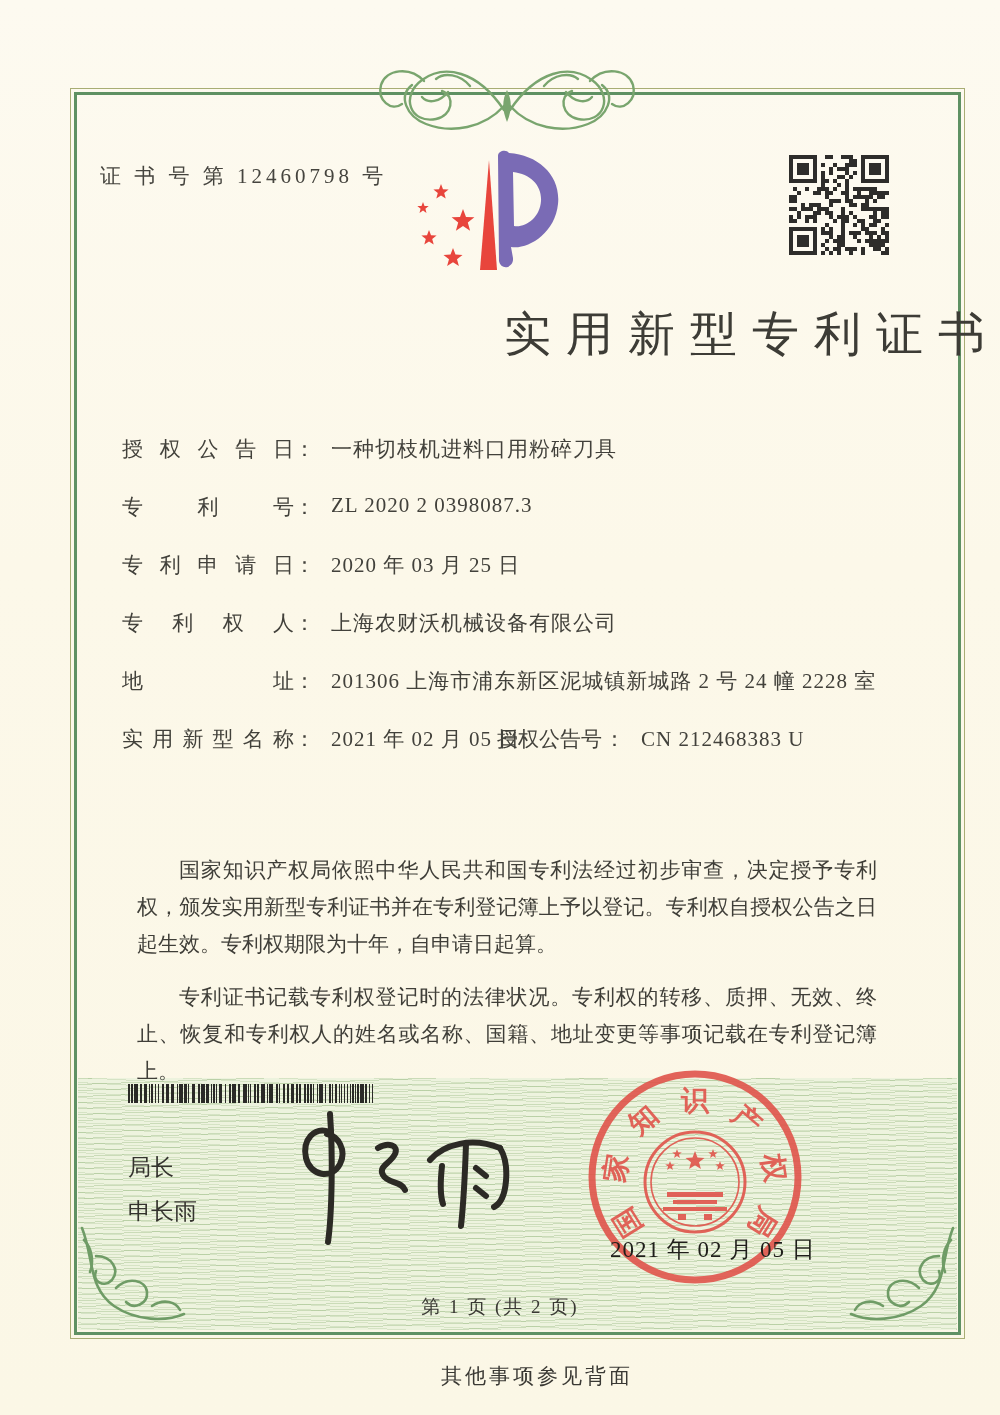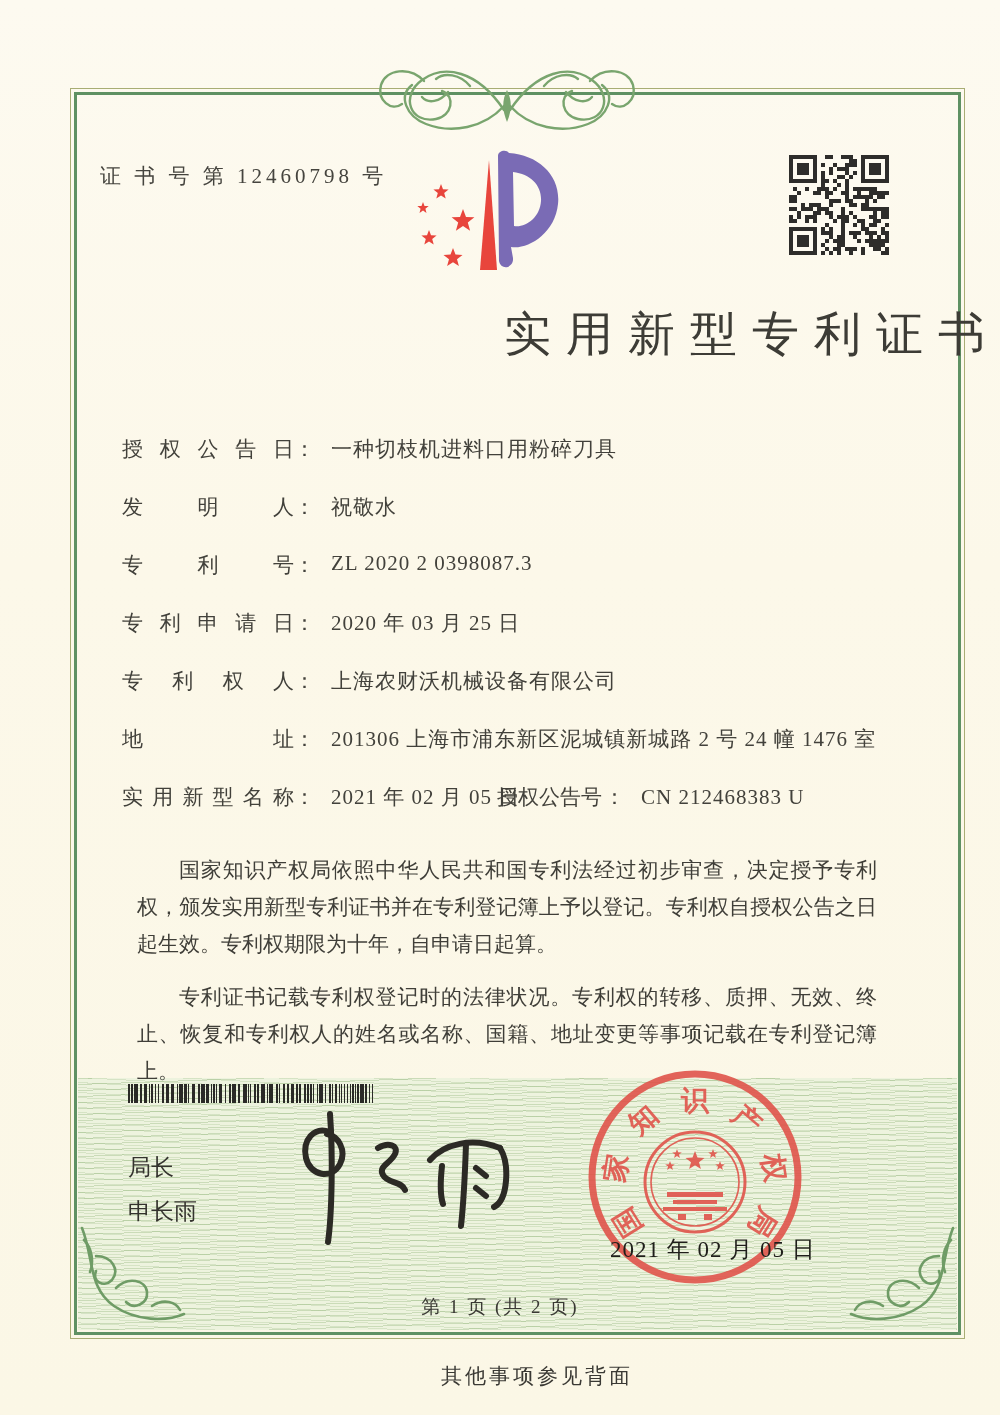--- a/index.html
+++ b/index.html
@@ -1174,33 +1174,30 @@
     <rect x="16" y="88" width="4" height="4" fill="#2e2d2b"></rect>
   </svg>
 
 <div class="title">实用新型专利证书</div>
 
 <div class="fields">
   <div class="frow">
     <span class="flabel">授权公告日</span><span class="fcolon">：</span><span class="fvalue">一种切枝机进料口用粉碎刀具</span>
   </div>
   <div class="frow">
-    <span class="flabel">发明人</span><span class="fcolon">：</span><span class="fvalue">祝敬水</span>
-  </div>
-  <div class="frow">
     <span class="flabel">专利号</span><span class="fcolon">：</span><span class="fvalue">ZL 2020 2 0398087.3</span>
   </div>
   <div class="frow">
     <span class="flabel">专利申请日</span><span class="fcolon">：</span><span class="fvalue">2020 年 03 月 25 日</span>
   </div>
   <div class="frow">
     <span class="flabel">专利权人</span><span class="fcolon">：</span><span class="fvalue">上海农财沃机械设备有限公司</span>
   </div>
   <div class="frow">
-    <span class="flabel">地址</span><span class="fcolon">：</span><span class="fvalue">201306 上海市浦东新区泥城镇新城路 2 号 24 幢 1476 室</span>
+    <span class="flabel">地址</span><span class="fcolon">：</span><span class="fvalue">201306 上海市浦东新区泥城镇新城路 2 号 24 幢 2228 室</span>
   </div>
   <div class="frow">
     <span class="flabel">实用新型名称</span><span class="fcolon">：</span><span class="fvalue">2021 年 02 月 05 日</span>
     <span class="grantcol">
       <span>授权公告号</span><span class="fcolon">：</span><span class="fvalue">CN 212468383 U</span>
     </span>
   </div>
 </div>
 
 <div class="paras">

